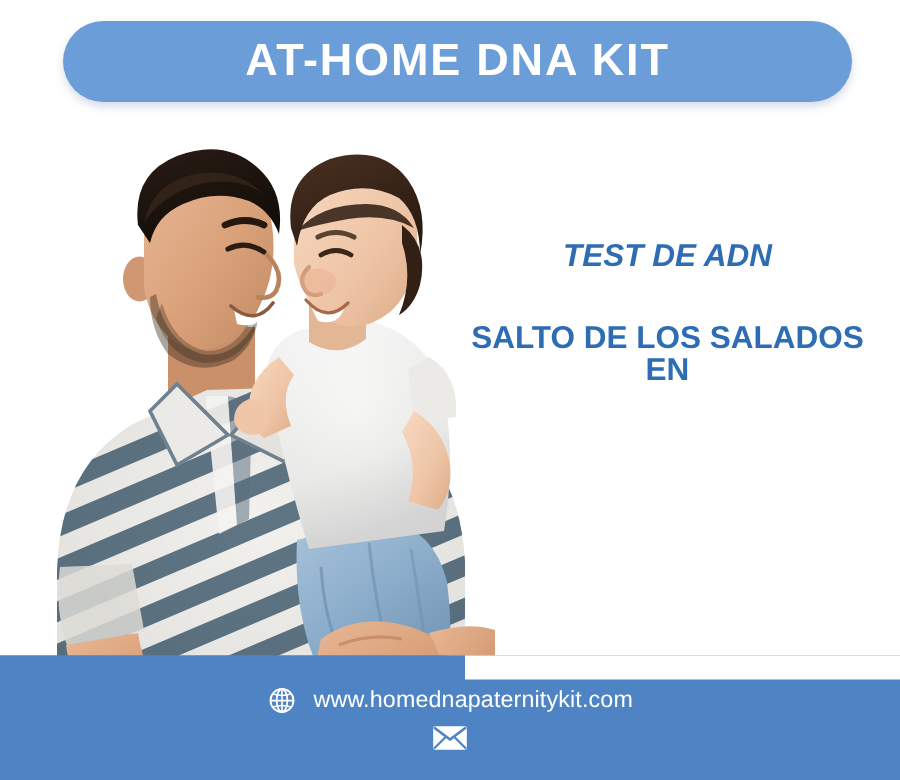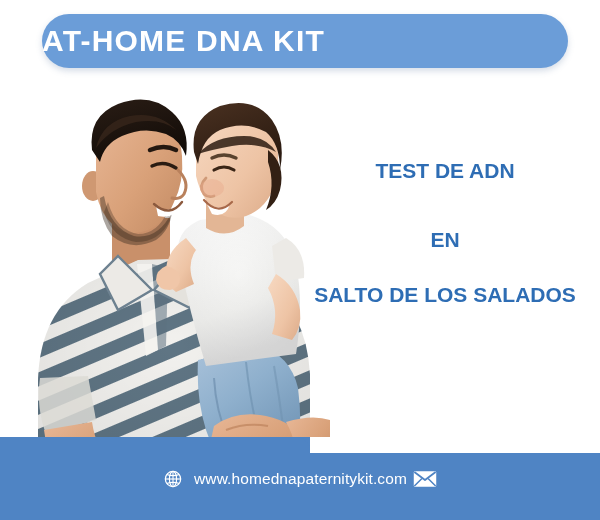--- a/index.html
+++ b/index.html
@@ -29,20 +29,21 @@
     position: absolute;
     left: 42px;
     top: 14px;
     width: 526px;
     height: 54px;
     background: #6b9dd8;
     border-radius: 27px;
     box-shadow: 0 3px 6px rgba(90,120,160,0.25);
     display: flex;
     align-items: center;
+    justify-content: center;
   }
   .header-title {
     color: #ffffff;
     font-size: 30px;
     font-weight: bold;
     letter-spacing: 1.2px;
     line-height: 1;
     white-space: nowrap;
     font-family: "Liberation Sans", sans-serif;
   }
@@ -66,21 +67,21 @@
     width: 310px;
     text-align: center;
   }
   .loc-line {
     color: #2e6db4;
     font-weight: bold;
     line-height: 1;
     white-space: nowrap;
     font-family: "Liberation Sans", sans-serif;
   }
-  .loc-line-1 { font-size: 21px; margin-bottom: 48px; }
+  .loc-line-1 { font-size: 21px; margin-bottom: 34px; font-style: italic; }
   .loc-line-2 { font-size: 21px; margin-bottom: 34px; }
   .loc-line-3 { font-size: 21px; }
 
   
   .footer-bar {
     position: absolute;
     left: 0;
     top: 437px;
     width: 600px;
     height: 83px;
@@ -106,21 +107,21 @@
     background: #ffffff;
   }
 
   .footer-rows {
     position: absolute;
     left: 0;
     top: 437px;
     width: 600px;
     height: 83px;
     display: flex;
-    flex-direction: row;
+    flex-direction: column;
     align-items: center;
     justify-content: center;
     gap: 6px;
     z-index: 6;
   }
   .footer-row {
     display: flex;
     align-items: center;
     justify-content: center;
     gap: 30px;
@@ -298,22 +299,22 @@
       <path d="M226 352 Q246 344 268 348" stroke="#bd835d" stroke-width="2" fill="none" opacity="0.7"></path>
       <path d="M236 366 Q258 358 280 362" stroke="#bd835d" stroke-width="2" fill="none" opacity="0.55"></path>
       <path d="M244 380 Q266 374 288 378" stroke="#bd835d" stroke-width="2" fill="none" opacity="0.45"></path>
 
       <path d="M286 344 Q312 336 330 342 L330 398 L294 398 Q300 368 286 344 Z" fill="url(#skinM)"></path>
     </svg>
   </div>
 
   <div class="text-column">
     <div class="loc-line loc-line-1">TEST DE ADN</div>
+    <div class="loc-line loc-line-3">SALTO DE LOS SALADOS</div>
     <div class="loc-line loc-line-2">EN</div>
-    <div class="loc-line loc-line-3">SALTO DE LOS SALADOS</div>
   </div>
 
   <div class="footer-bar"></div>
   <div class="footer-mask"></div>
   <div class="footer-notch"></div>
 
   <div class="footer-rows">
 
     <div class="footer-row">
       <div class="footer-item">

